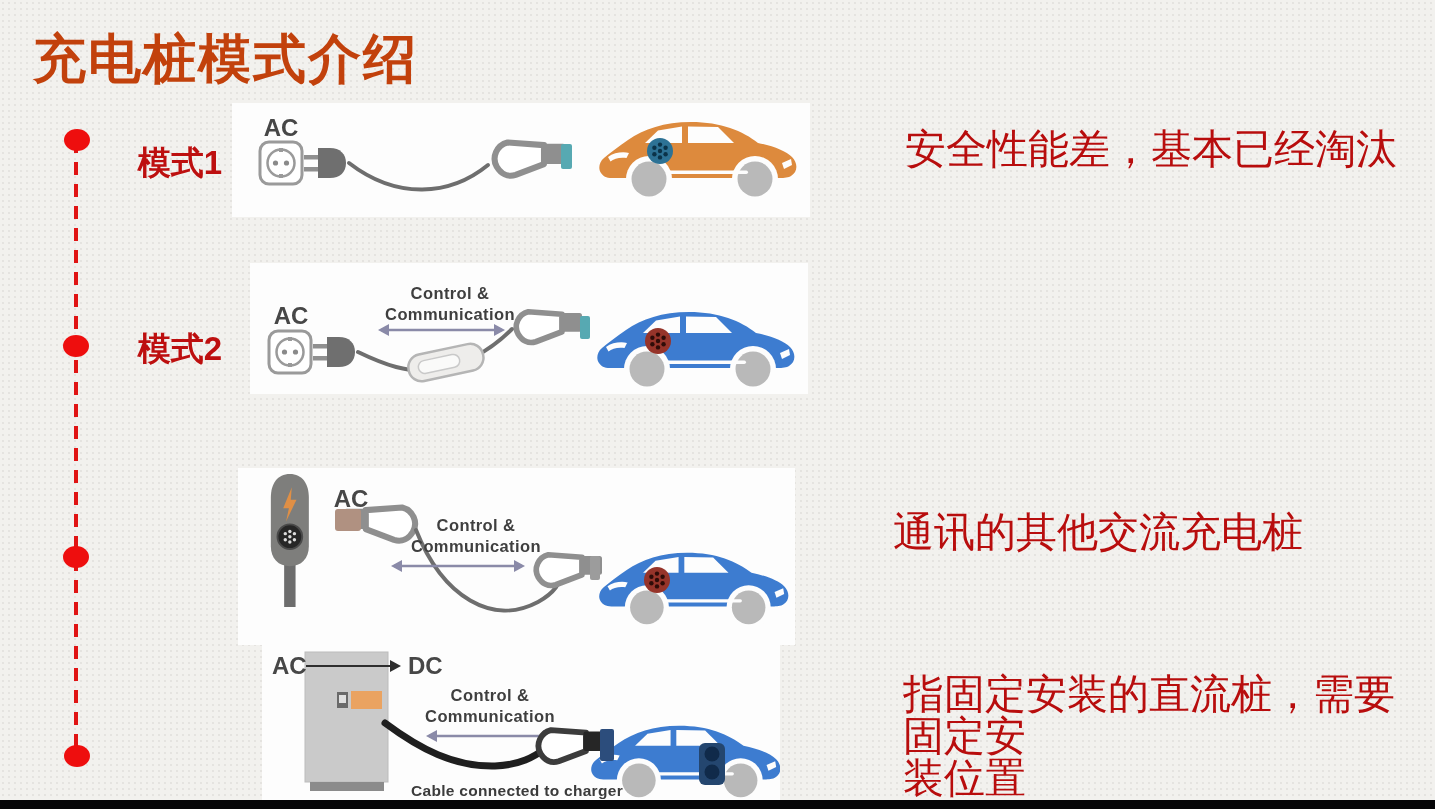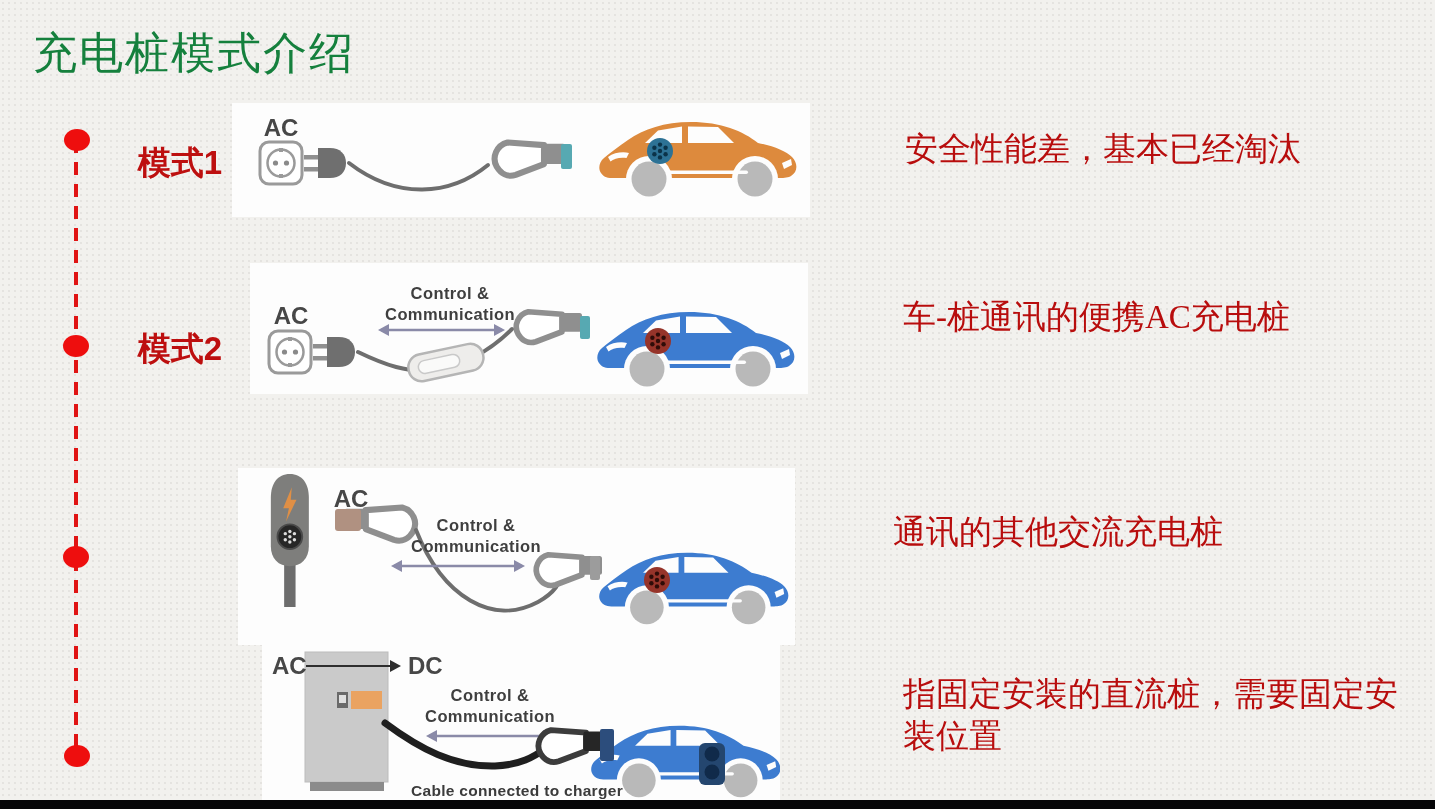--- a/index.html
+++ b/index.html
@@ -3,32 +3,32 @@
 <meta charset="utf-8">
 <style>
   * { margin:0; padding:0; box-sizing:border-box; }
   html,body { width:1435px; height:809px; overflow:hidden;
     font-family:"Liberation Sans","DejaVu Sans",sans-serif; }
   .slide { position:relative; width:1435px; height:809px;
     background:#f2f1ee; overflow:hidden; }
   .slide::before { content:""; position:absolute; inset:0;
     background-image:radial-gradient(rgba(198,196,192,.30) 1px, transparent 1px);
     background-size:6px 6px; pointer-events:none; }
-  .page-title { position:absolute; left:33px; top:24px; font-size:44px;
-    font-weight:normal; color:#15803d; letter-spacing:2px; }
+  .page-title { position:absolute; left:33px; top:24px; font-size:53px;
+    font-weight:bold; color:#c2410c; letter-spacing:2px; }
   .timeline-line { position:absolute; left:74px; top:140px; width:4px; height:617px;
     background:repeating-linear-gradient(to bottom,#e01414 0 13px, transparent 13px 22px); }
   .timeline-dot { position:absolute; width:26px; height:22px; border-radius:50%;
     background:#ee0e0e; }
   .mode-label { position:absolute; left:118px; width:124px; text-align:center;
     font-size:33px; font-weight:bold; color:#bd0f0f; }
   .diagram { position:absolute; background:#fdfdfd; }
   .diagram svg { display:block; width:100%; height:100%; }
-  .desc { position:absolute; font-family:Liberation Serif, serif;
-    font-size:33px; line-height:42px; color:#b80d0d; }
+  .desc { position:absolute; font-family:Liberation Sans, sans-serif;
+    font-size:41px; line-height:42px; color:#b80d0d; }
   .bottom-bar { position:absolute; left:0; top:800px; width:1435px; height:9px;
     background:#050507; }
   
   .ac-t   { font-family:"Liberation Sans","DejaVu Sans",sans-serif; font-weight:bold;
             font-size:24px; fill:#474747; }
   .comm-t { font-family:"Liberation Sans","DejaVu Sans",sans-serif; font-weight:bold;
             font-size:16.5px; fill:#3f3f3f; letter-spacing:.4px; text-anchor:middle; }
   .cap-t  { font-family:"Liberation Sans","DejaVu Sans",sans-serif; font-weight:bold;
             font-size:15.5px; fill:#3b3b3b; letter-spacing:.3px; text-anchor:middle; }
   .cable  { fill:none; stroke:#6e6e6e; stroke-width:4; stroke-linecap:round; }
@@ -199,21 +199,20 @@
         <circle cx="0" cy="29" r="7.5" fill="#102a4a"></circle>
       </g>
       <text class="cap-t" x="255" y="151">Cable connected to charger</text>
     </svg>
   </div>
 
   <div class="desc" style="left:905px;top:128px">
     <div>安全性能差，基本已经淘汰</div>
   </div>
   <div class="desc" style="left:903px;top:296px">
-    <div>车-桩通讯的便携AC充电桩</div>
   </div>
   <div class="desc" style="left:893px;top:511px">
     <div>通讯的其他交流充电桩</div>
   </div>
   <div class="desc" style="left:903px;top:673px">
     <div>指固定安装的直流桩，需要固定安</div>
     <div>装位置</div>
   </div>
 
   <div class="bottom-bar"></div>

